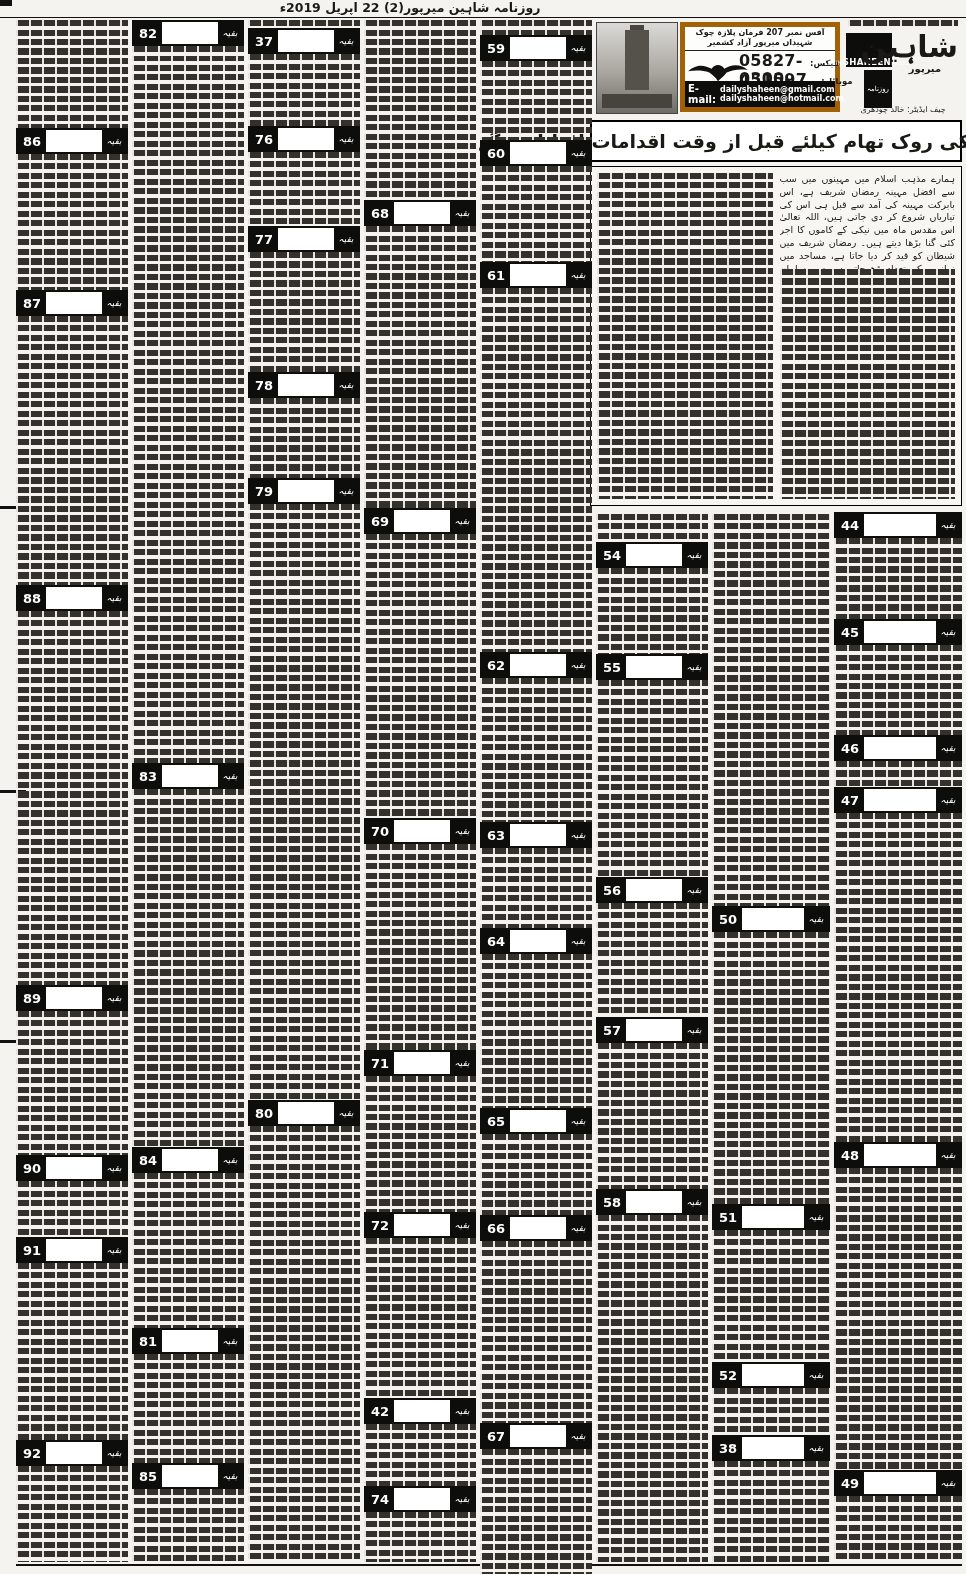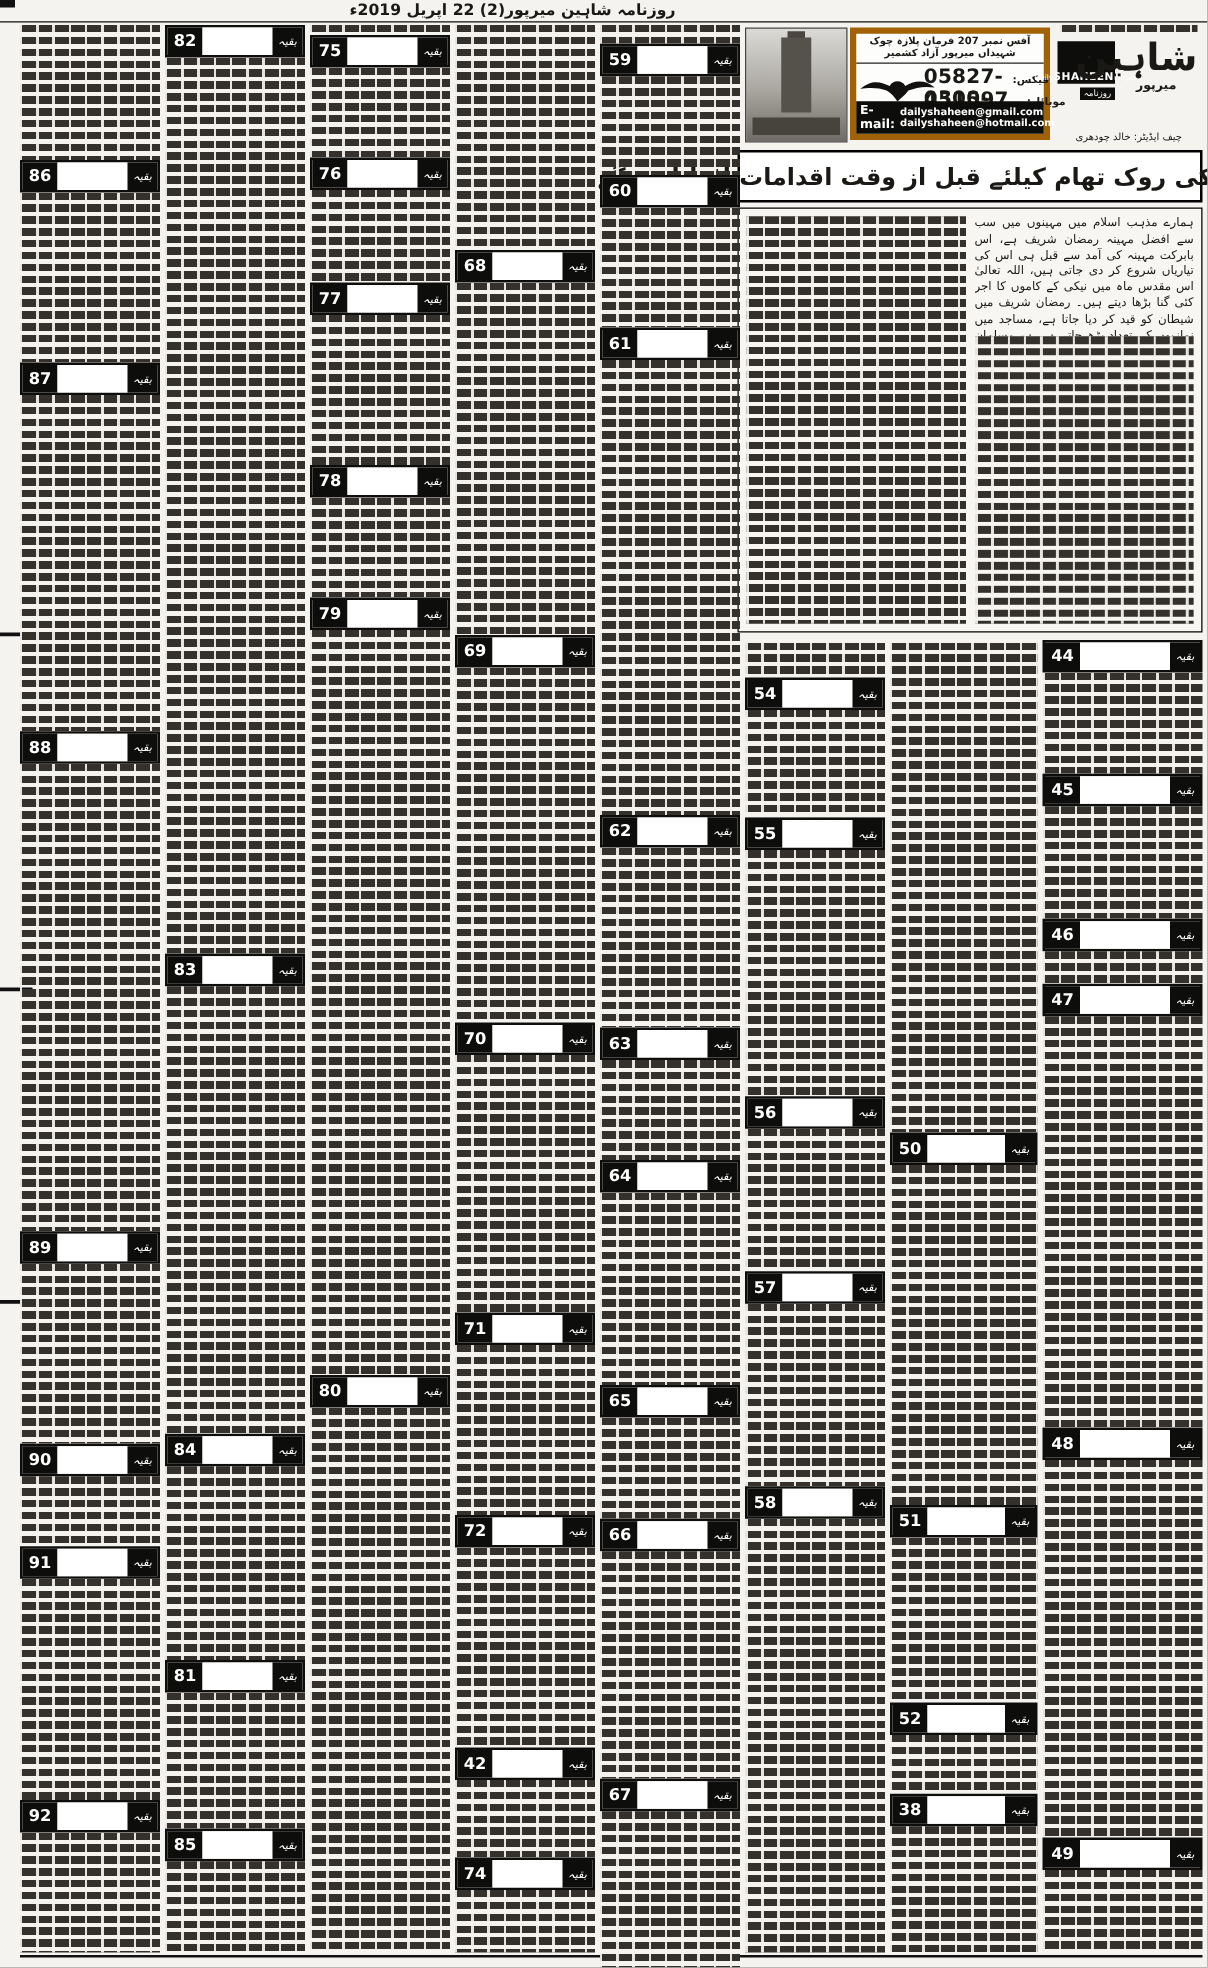--- a/index.html
+++ b/index.html
@@ -52,21 +52,21 @@
   .logo{position:absolute;left:254px;top:0;width:118px;height:94px;}
   .logo .tiny{position:absolute;left:4px;top:0;width:110px;height:8px;}
   .logochip{position:absolute;left:2px;top:13px;width:46px;height:34px;background:#0d0d0c;color:#fff;
             display:flex;flex-direction:row;align-items:flex-end;justify-content:center;line-height:1.1;}
   .logochip .d{font-size:6px;}
   .logochip .s{font-size:8.5px;font-weight:bold;letter-spacing:.4px;}
   .urduname{position:absolute;right:4px;top:10px;width:66px;text-align:center;direction:rtl;margin-left:32px;}
   .urduname .big{font-size:30px;font-weight:bold;line-height:1.1;}
   .urduname .city{font-size:10px;font-weight:bold;}
   .urdudaily{position:absolute;right:70px;top:50px;background:#0d0d0c;color:#fff;font-size:7px;
-             padding:1px 3px;direction:rtl;}
+             padding:15px 3px;direction:rtl;}
   .editorline{position:absolute;left:0;bottom:0;width:100%;text-align:center;font-size:8px;direction:rtl;}
   
   .headlinebox{position:absolute;left:590px;top:120px;width:372px;height:42px;border:2px solid #000;
                background:#fff;box-sizing:border-box;display:flex;align-items:center;justify-content:center;}
   .headline{direction:rtl;font-size:19px;font-weight:bold;white-space:nowrap;}
   .editorialbox{position:absolute;left:590px;top:166px;width:372px;height:340px;border:1.5px solid #000;
                 background:#f7f6f2;box-sizing:border-box;padding:6px;display:flex;flex-direction:row-reverse;gap:7px;}
   .ecol{flex:1;display:flex;flex-direction:column;}
   .eopen{direction:rtl;font-size:9.5px;line-height:1.35;text-align:justify;height:96px;overflow:hidden;}
   .efill{flex:1;}
@@ -221,21 +221,21 @@
         <div class="badge">
           <span class="bnum">85</span>
           <span class="bmid"></span>
           <span class="bq">بقیہ</span>
         </div>
         <div class="txt" style="height: 72px;"></div>
       </div>
       <div class="col" style="left: 248px; top: 20px; width: 112px;">
         <div class="txt" style="height: 8px;"></div>
         <div class="badge">
-          <span class="bnum">75</span>
+          <span class="bnum">37</span>
           <span class="bmid"></span>
           <span class="bq">بقیہ</span>
         </div>
         <div class="txt" style="height: 72px;"></div>
         <div class="badge">
           <span class="bnum">76</span>
           <span class="bmid"></span>
           <span class="bq">بقیہ</span>
         </div>
         <div class="txt" style="height: 74px;"></div>

